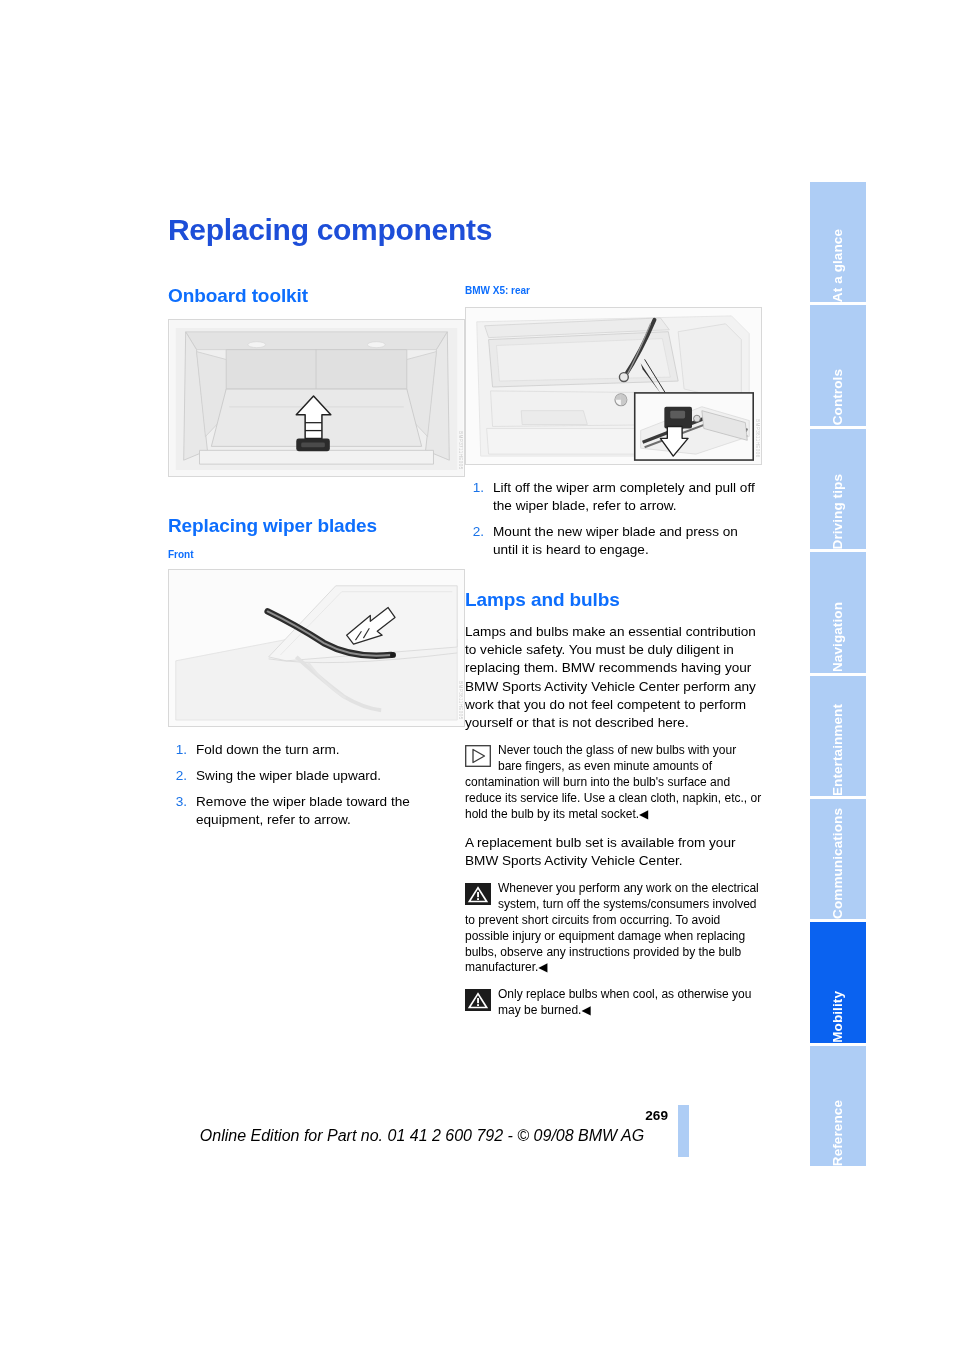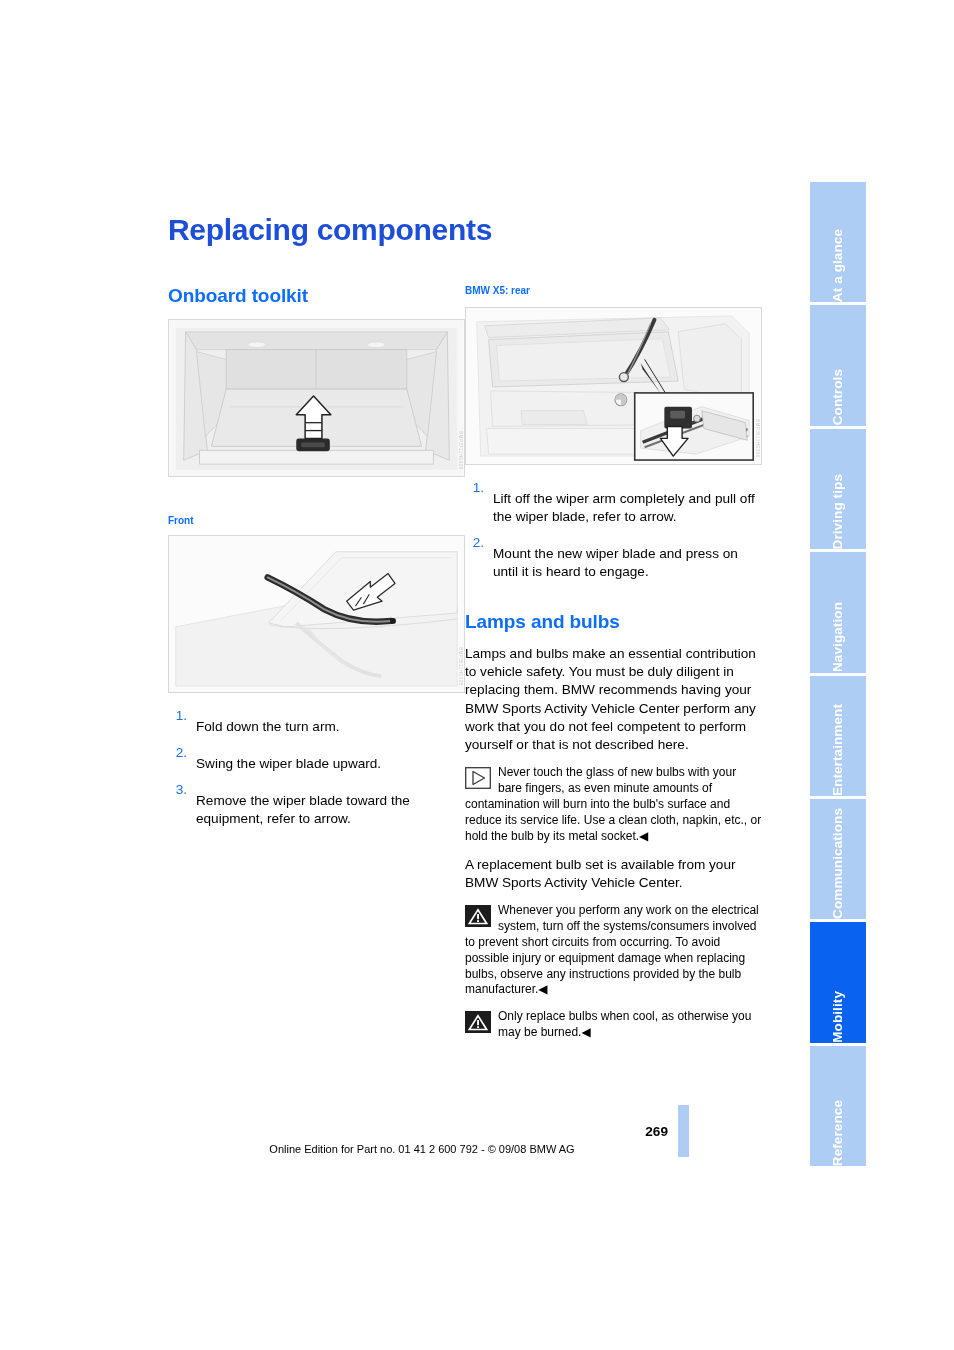--- a/index.html
+++ b/index.html
@@ -128,21 +128,21 @@
     line-height: 1.33;
   }
   ol.steps li:last-child { margin-bottom: 0; }
   .num {
     color: #1a73e8;
     width: 28px;
     flex: 0 0 28px;
     text-align: right;
     padding-right: 9px;
   }
-  .steptext { flex: 1; margin-top: 11px; }
+  .steptext { flex: 1; }
 
   
   .noteblock {
     font-size: 12px;
     line-height: 1.33;
     margin-bottom: 11px;
     text-align: left;
   }
   .icon-inline {
     float: left;
@@ -153,35 +153,35 @@
   .icon-inline svg { display: block; }
 
   .clearer { clear: both; }
 
   
   .footer {
     position: absolute;
     left: 168px;
     top: 1108px;
     width: 612px;
-    margin-top: 16px;
   }
   .pagenum {
     text-align: right;
     font-size: 13.6px;
     font-weight: bold;
     color: #000;
     padding-right: 112px;
     margin-bottom: 4px;
   }
   .footline {
     text-align: center;
-    font-size: 11px;
+    font-size: 16px;
     color: #000;
     padding-right: 104px;
+    font-style: italic;
   }
   .footbar {
     position: absolute;
     left: 678px;
     top: 1105px;
     width: 11px;
     height: 52px;
     background: #aecdf5;
   }
 </style>
@@ -264,20 +264,21 @@
               <line x1="137" y1="104" x2="154" y2="104" stroke="#222" stroke-width="1.3"></line>
               <line x1="137" y1="112" x2="154" y2="112" stroke="#222" stroke-width="1.3"></line>
             </g>
           </svg>
           <span class="figcredit">BMP3711HE005</span>
         </figure>
 
 
         <div style="height:24px"></div>
 
+        <h2 class="section">Replacing wiper blades</h2>
 
         <h3 class="sub">Front</h3>
 
         <figure class="figure">
           <svg viewBox="0 0 297 158" xmlns="http://www.w3.org/2000/svg">
             <rect x="0" y="0" width="297" height="158" fill="#fbfbfb"></rect>
 
             <path d="M6 92 L120 70 L291 70 L291 152 L6 152 Z" fill="#f2f2f2" stroke="#e0e0e0" stroke-width="0.8"></path>
 
             <path d="M100 88 L168 16 L291 16 L291 78 L118 92 Z" fill="#f5f5f5" stroke="#dcdcdc" stroke-width="1"></path>

